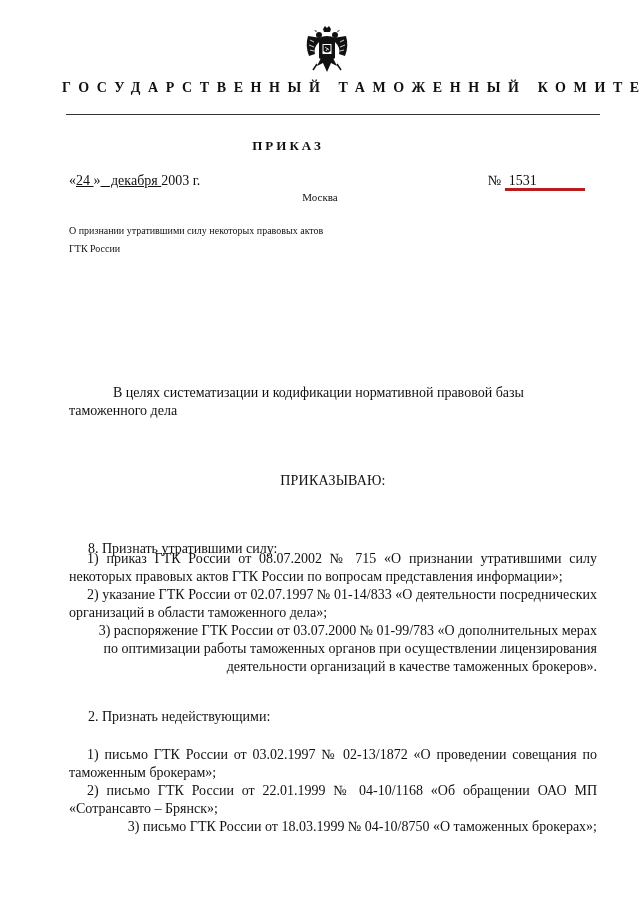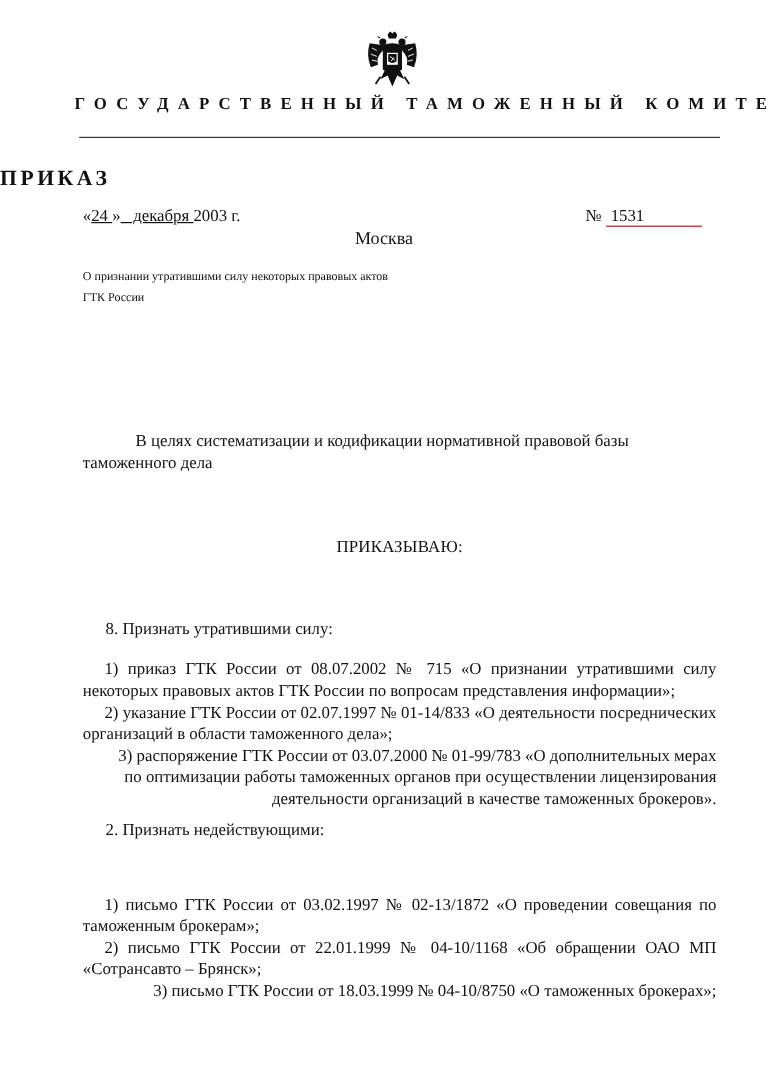--- a/index.html
+++ b/index.html
@@ -9,33 +9,33 @@
 
     .emblem { position: absolute; left: 305px; top: 26px; width: 44px; height: 50px; }
 
     .org-line { position: absolute; left: 62px; width: 538px; text-align: center;
                 font-weight: bold; font-size: 14px; letter-spacing: 7.6px; white-space: nowrap; }
     .org-line.l1 { top: 80px; }
     .org-line.l2 { top: 96px; letter-spacing: 7.2px; }
     .rule { position: absolute; left: 66px; top: 114px; width: 534px; height: 0;
             border-top: 1.3px solid #333; }
 
-    .title { position: absolute; left: 0; width: 576px; top: 138px; 
-             font-weight: bold; font-size: 18px; letter-spacing: 3px; }
+    .title { position: absolute; left: 0; width: 576px; top: 138px; text-align: center;
+             font-weight: bold; font-size: 13px; letter-spacing: 3px; }
 
     .date-row { position: absolute; top: 173px; left: 69px; font-size: 14px; white-space: nowrap; }
     .date-row .u { text-decoration: underline; }
     .num-row { position: absolute; top: 173px; left: 488px; font-size: 14px; white-space: nowrap; }
-    .num-row .num { display: inline-block; width: 76px; border-bottom: 1px solid #b91c1c;
+    .num-row .num { display: inline-block; width: 76px; border-bottom: 3px solid #b91c1c;
                     line-height: 14px; padding-left: 4px; }
-    .city { position: absolute; top: 191px; left: 0; width: 640px; text-align: center; font-size: 15px; }
+    .city { position: absolute; top: 191px; left: 0; width: 640px; text-align: center; font-size: 11px; }
 
     .subject { position: absolute; top: 222px; left: 69px; font-size: 10px; line-height: 18px; width: 260px; }
 
-    .para { position: absolute; left: 69px; width: 528px; font-size: 14px; line-height: 18px; }
+    .para { position: absolute; left: 69px; width: 528px; font-size: 14px; line-height: 18px; margin-top: 24px; }
     .indent { text-indent: 44px; }
 
     .p-preamble { top: 360px; }
     .p-order { top: 448px; letter-spacing: 0.2px; text-align: center; }
     .p-sec1 { top: 516px; left: 88px; }
     .list1 { position: absolute; top: 550px; left: 69px; width: 528px; font-size: 14px; line-height: 18px; }
     .p-sec2 { top: 684px; left: 88px; }
     .list2 { position: absolute; top: 718px; left: 69px; width: 528px; font-size: 14px; line-height: 18px; margin-top: 28px; }
     .item { text-indent: 18px; text-align: justify; }
     .item.last { text-align: right; }

